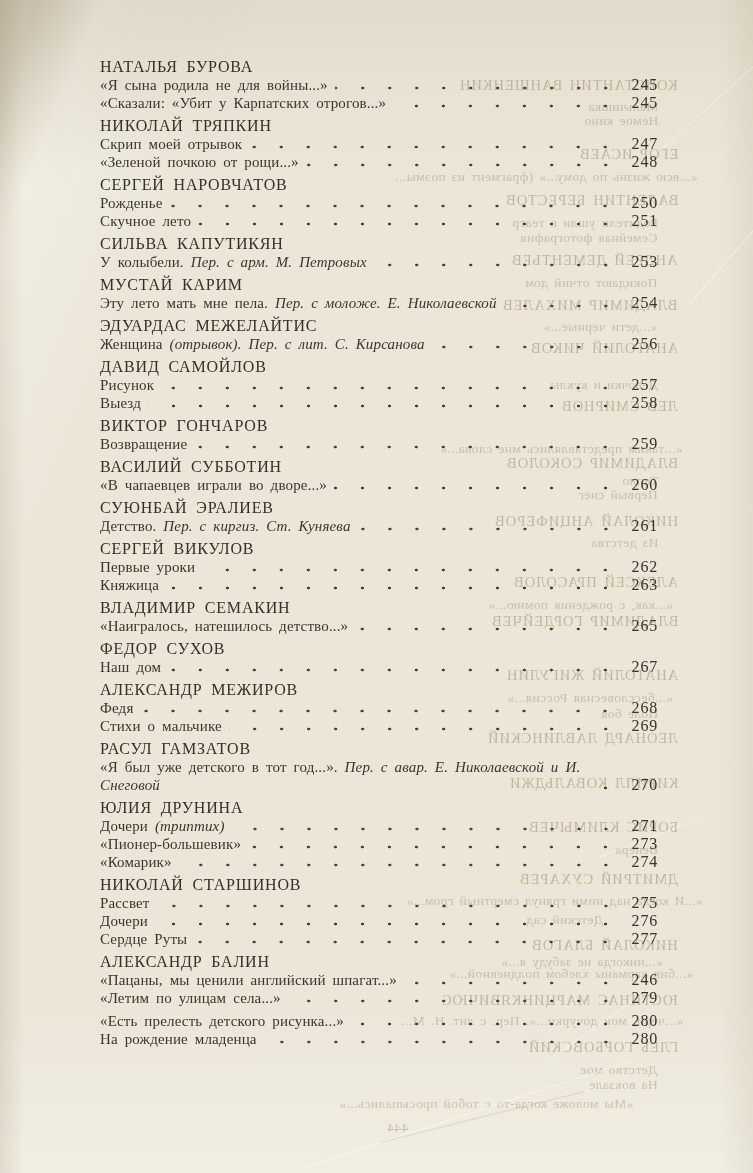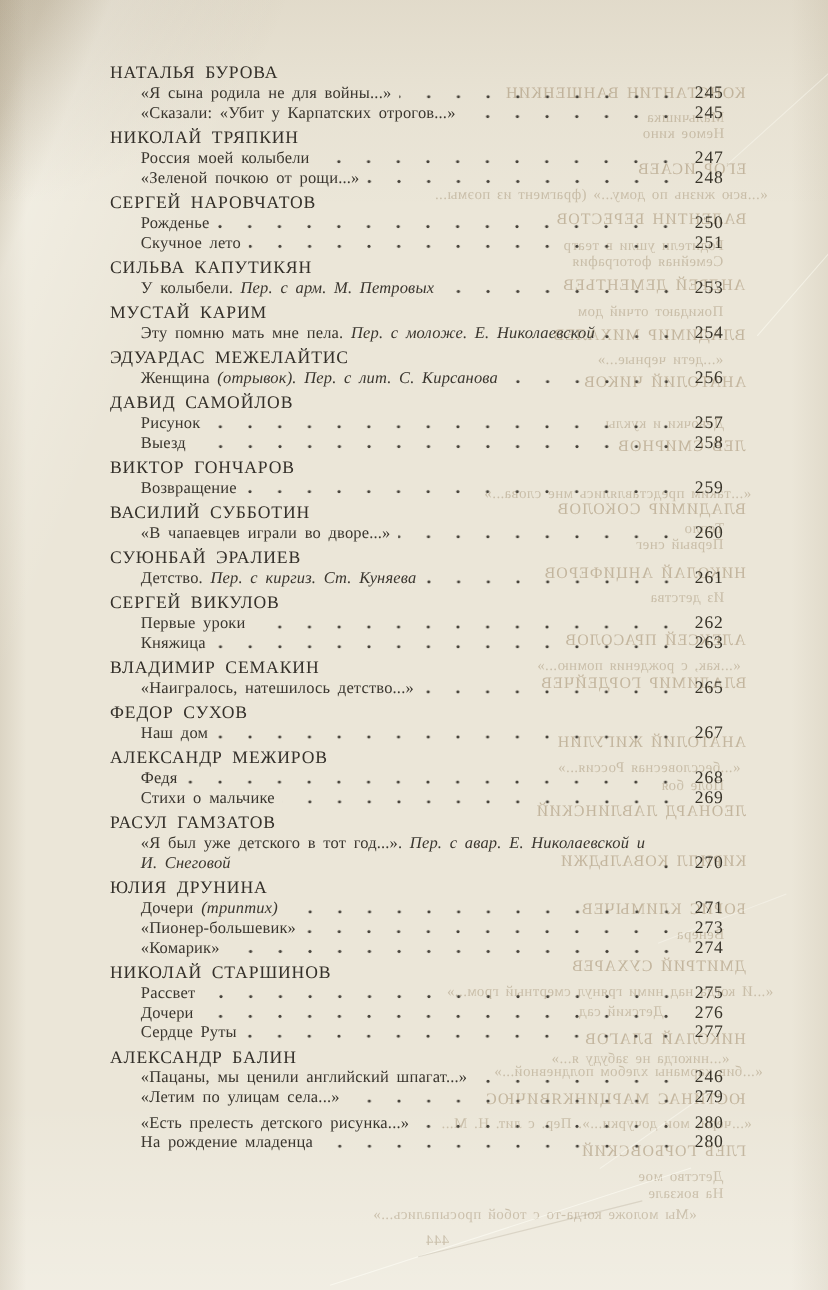--- a/index.html
+++ b/index.html
@@ -38,21 +38,21 @@
   }
   .section{margin-top:5px;}
   .section:first-child{margin-top:0;}
   .author{
     font-size:16px;line-height:18px;
     letter-spacing:0.8px;word-spacing:4px;
     color:#34302a;
   }
   .entry{
     display:flex;align-items:flex-end;
-    font-size:15px;line-height:18px;margin-left:28px;
+    font-size:15px;line-height:18px;
   }
   .entry .title{word-spacing:3px;letter-spacing:0.15px;}
   .entry .title i{}
   .leader{
     flex:1 1 auto;min-width:18px;height:13px;
     margin-left:7px;margin-right:5px;
     align-self:flex-end;
     background-image:radial-gradient(circle, #46423a 1.15px, rgba(70,66,58,0) 1.7px);
     background-size:27px 4px;
     background-repeat:repeat-x;
@@ -145,21 +145,21 @@
         </div>
         <div class="entry">
           <span class="title"><span>«Сказали: «Убит у Карпатских отрогов...»</span></span>
           <span class="leader"></span>
           <span class="pageno">245</span>
         </div>
       </div>
       <div class="section">
         <div class="author">НИКОЛАЙ ТРЯПКИН</div>
         <div class="entry">
-          <span class="title"><span>Россия моей колыбели</span></span>
+          <span class="title"><span>Скрип моей отрывок</span></span>
           <span class="leader"></span>
           <span class="pageno">247</span>
         </div>
         <div class="entry">
           <span class="title"><span>«Зеленой почкою от рощи...»</span></span>
           <span class="leader"></span>
           <span class="pageno">248</span>
         </div>
       </div>
       <div class="section">
@@ -179,21 +179,21 @@
         <div class="author">СИЛЬВА КАПУТИКЯН</div>
         <div class="entry">
           <span class="title"><span>У колыбели. </span><i>Пер. с арм. М. Петровых</i></span>
           <span class="leader"></span>
           <span class="pageno">253</span>
         </div>
       </div>
       <div class="section">
         <div class="author">МУСТАЙ КАРИМ</div>
         <div class="entry">
-          <span class="title"><span>Эту помню мать мне пела. </span><i>Пер. с моложе. Е. Николаевской</i></span>
+          <span class="title"><span>Эту лето мать мне пела. </span><i>Пер. с моложе. Е. Николаевской</i></span>
           <span class="leader"></span>
           <span class="pageno">254</span>
         </div>
       </div>
       <div class="section">
         <div class="author">ЭДУАРДАС МЕЖЕЛАЙТИС</div>
         <div class="entry">
           <span class="title"><span>Женщина </span><i>(отрывок). Пер. с лит. С. Кирсанова</i></span>
           <span class="leader"></span>
           <span class="pageno">256</span>

